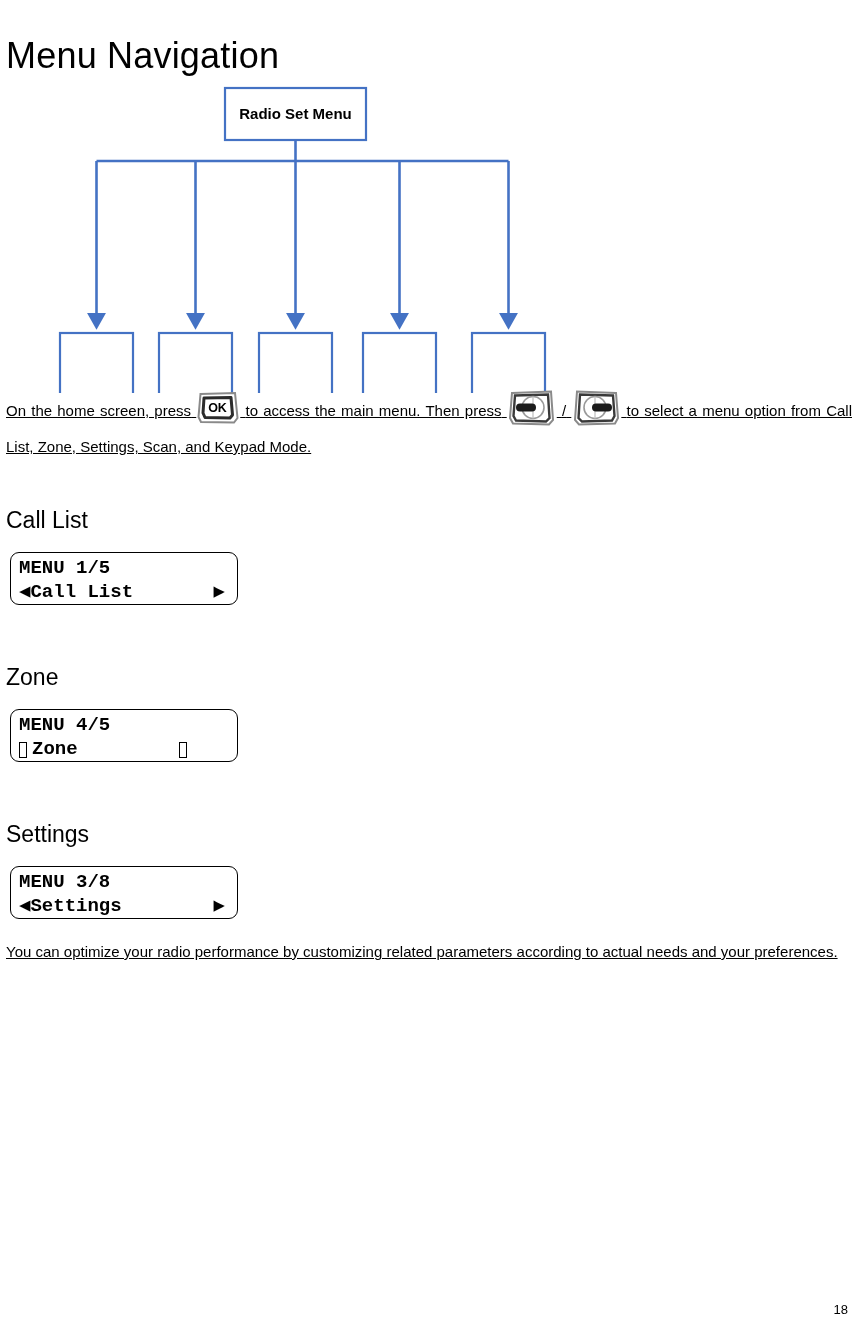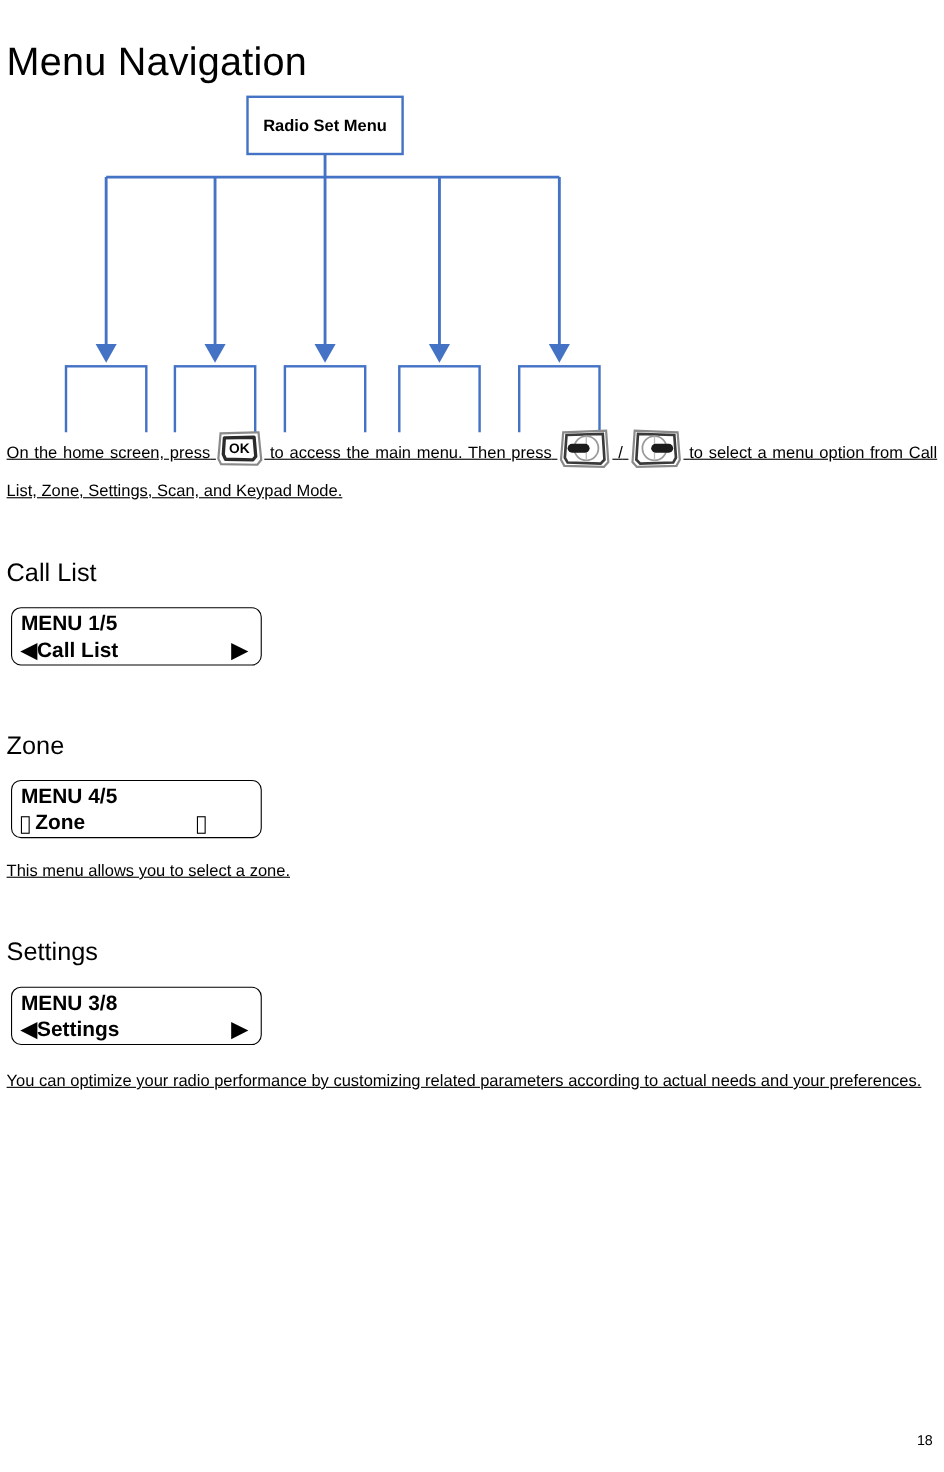--- a/index.html
+++ b/index.html
@@ -89,20 +89,21 @@
     height: 53px;
     border: 1.6px solid #000000;
     border-radius: 9px;
     padding: 3px 8px 0 8px;
     margin: 0 0 0 6px;
     background: #ffffff;
     font-weight: bold;
     font-size: 19px;
     line-height: 24px;
     position: relative;
+    font-family: Liberation Mono, monospace;
   }
   .lcd .line1 {
     display: block;
     white-space: nowrap;
     letter-spacing: 0px;
   }
   .lcd .line2 {
     display: flex;
     align-items: center;
     white-space: nowrap;
@@ -257,23 +258,20 @@
     <span class="line2">
       <span class="tofu"></span>
       <span class="gap"></span>
       <span>Zone</span>
       <span class="arrow-r"></span>
       <span class="tofu" style="margin-right:42px;"></span>
     </span>
   </div>
 
   <div class="sp-14"></div>
-  <p class="para">
-    <span>This menu allows you to select a zone.</span>
-  </p>
 
   <div class="sp-44"></div>
 
   <h2 class="h2">Settings</h2>
   <div class="sp-18"></div>
 
   <div class="lcd">
     <span class="line1">MENU 3/8</span>
     <span class="line2">
       <span class="arrow-l">◀</span>

